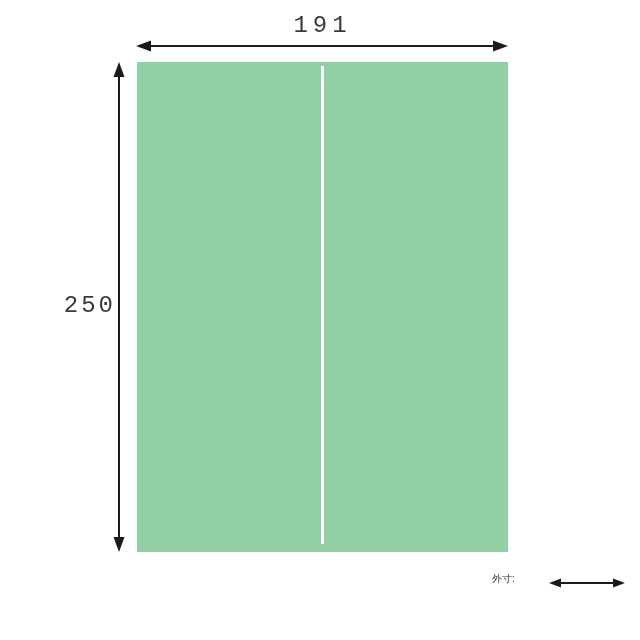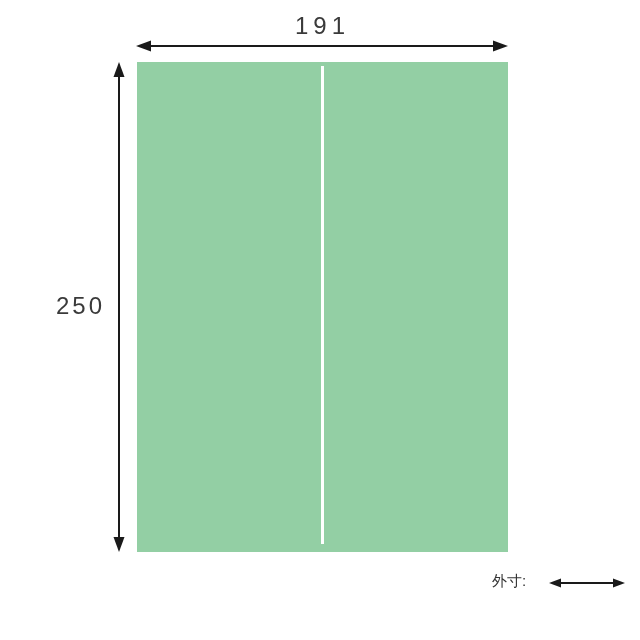--- a/index.html
+++ b/index.html
@@ -30,46 +30,47 @@
     width: 3px;
     height: 478px;
     background: #ffffff;
   }
   .dim-label {
     position: absolute;
     color: #3a3a3a;
     font-size: 24px;
     letter-spacing: 5px;
     font-weight: 400;
+    font-family: Liberation Mono, monospace;
   }
   .dim-label.width {
     left: 137px;
     top: 12px;
     width: 371px;
     text-align: center;
   }
   .dim-label.height {
     left: 56px;
     top: 292px;
     width: 60px;
-    text-align: left;
+    text-align: right;
     letter-spacing: 3px;
   }
   .arrow-svg {
     position: absolute;
     display: block;
   }
   .arrow-h { left: 135px; top: 38px; }
   .arrow-v { left: 111px; top: 61px; }
   .legend-line1-label {
     position: absolute;
     left: 492px;
     top: 572px;
     color: #333333;
-    font-size: 15px;
+    font-size: 10px;
   }
   .legend-arrow { left: 548px; top: 576px; }
   .legend-line2-label {
     position: absolute;
     left: 489px;
     top: 600px;
     color: #333333;
     font-size: 15px;
     letter-spacing: 0.5px;
   }

